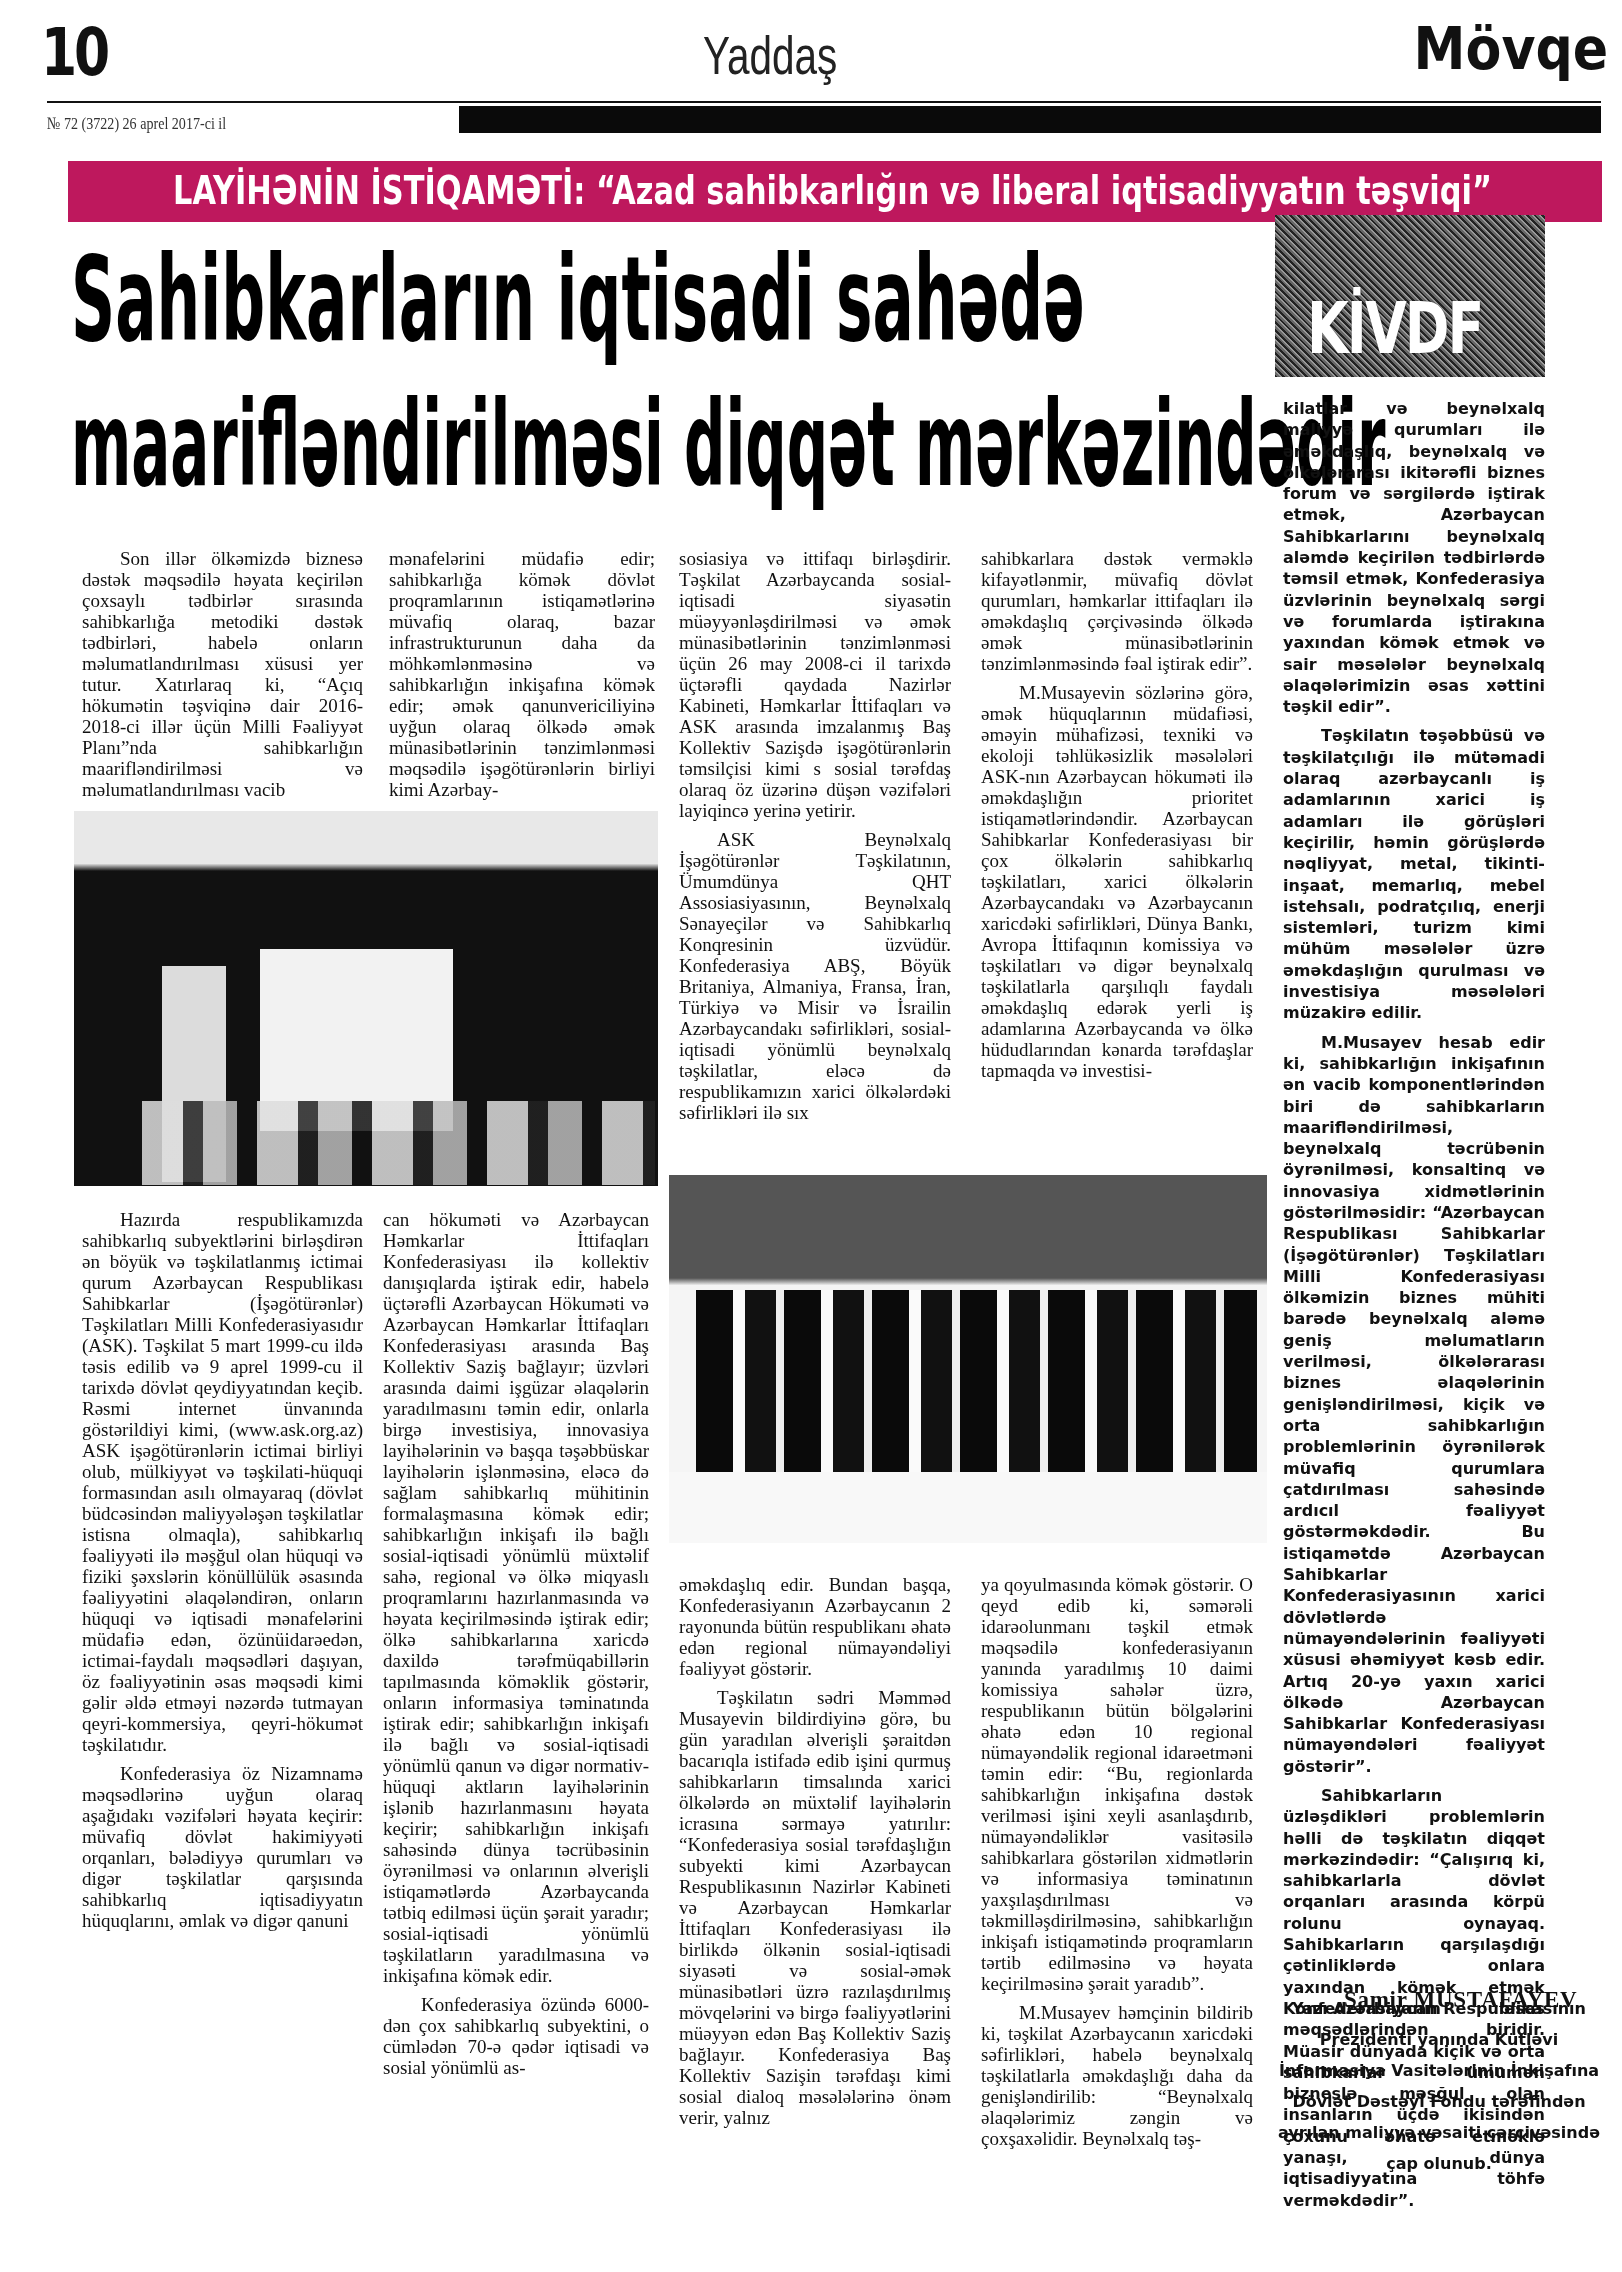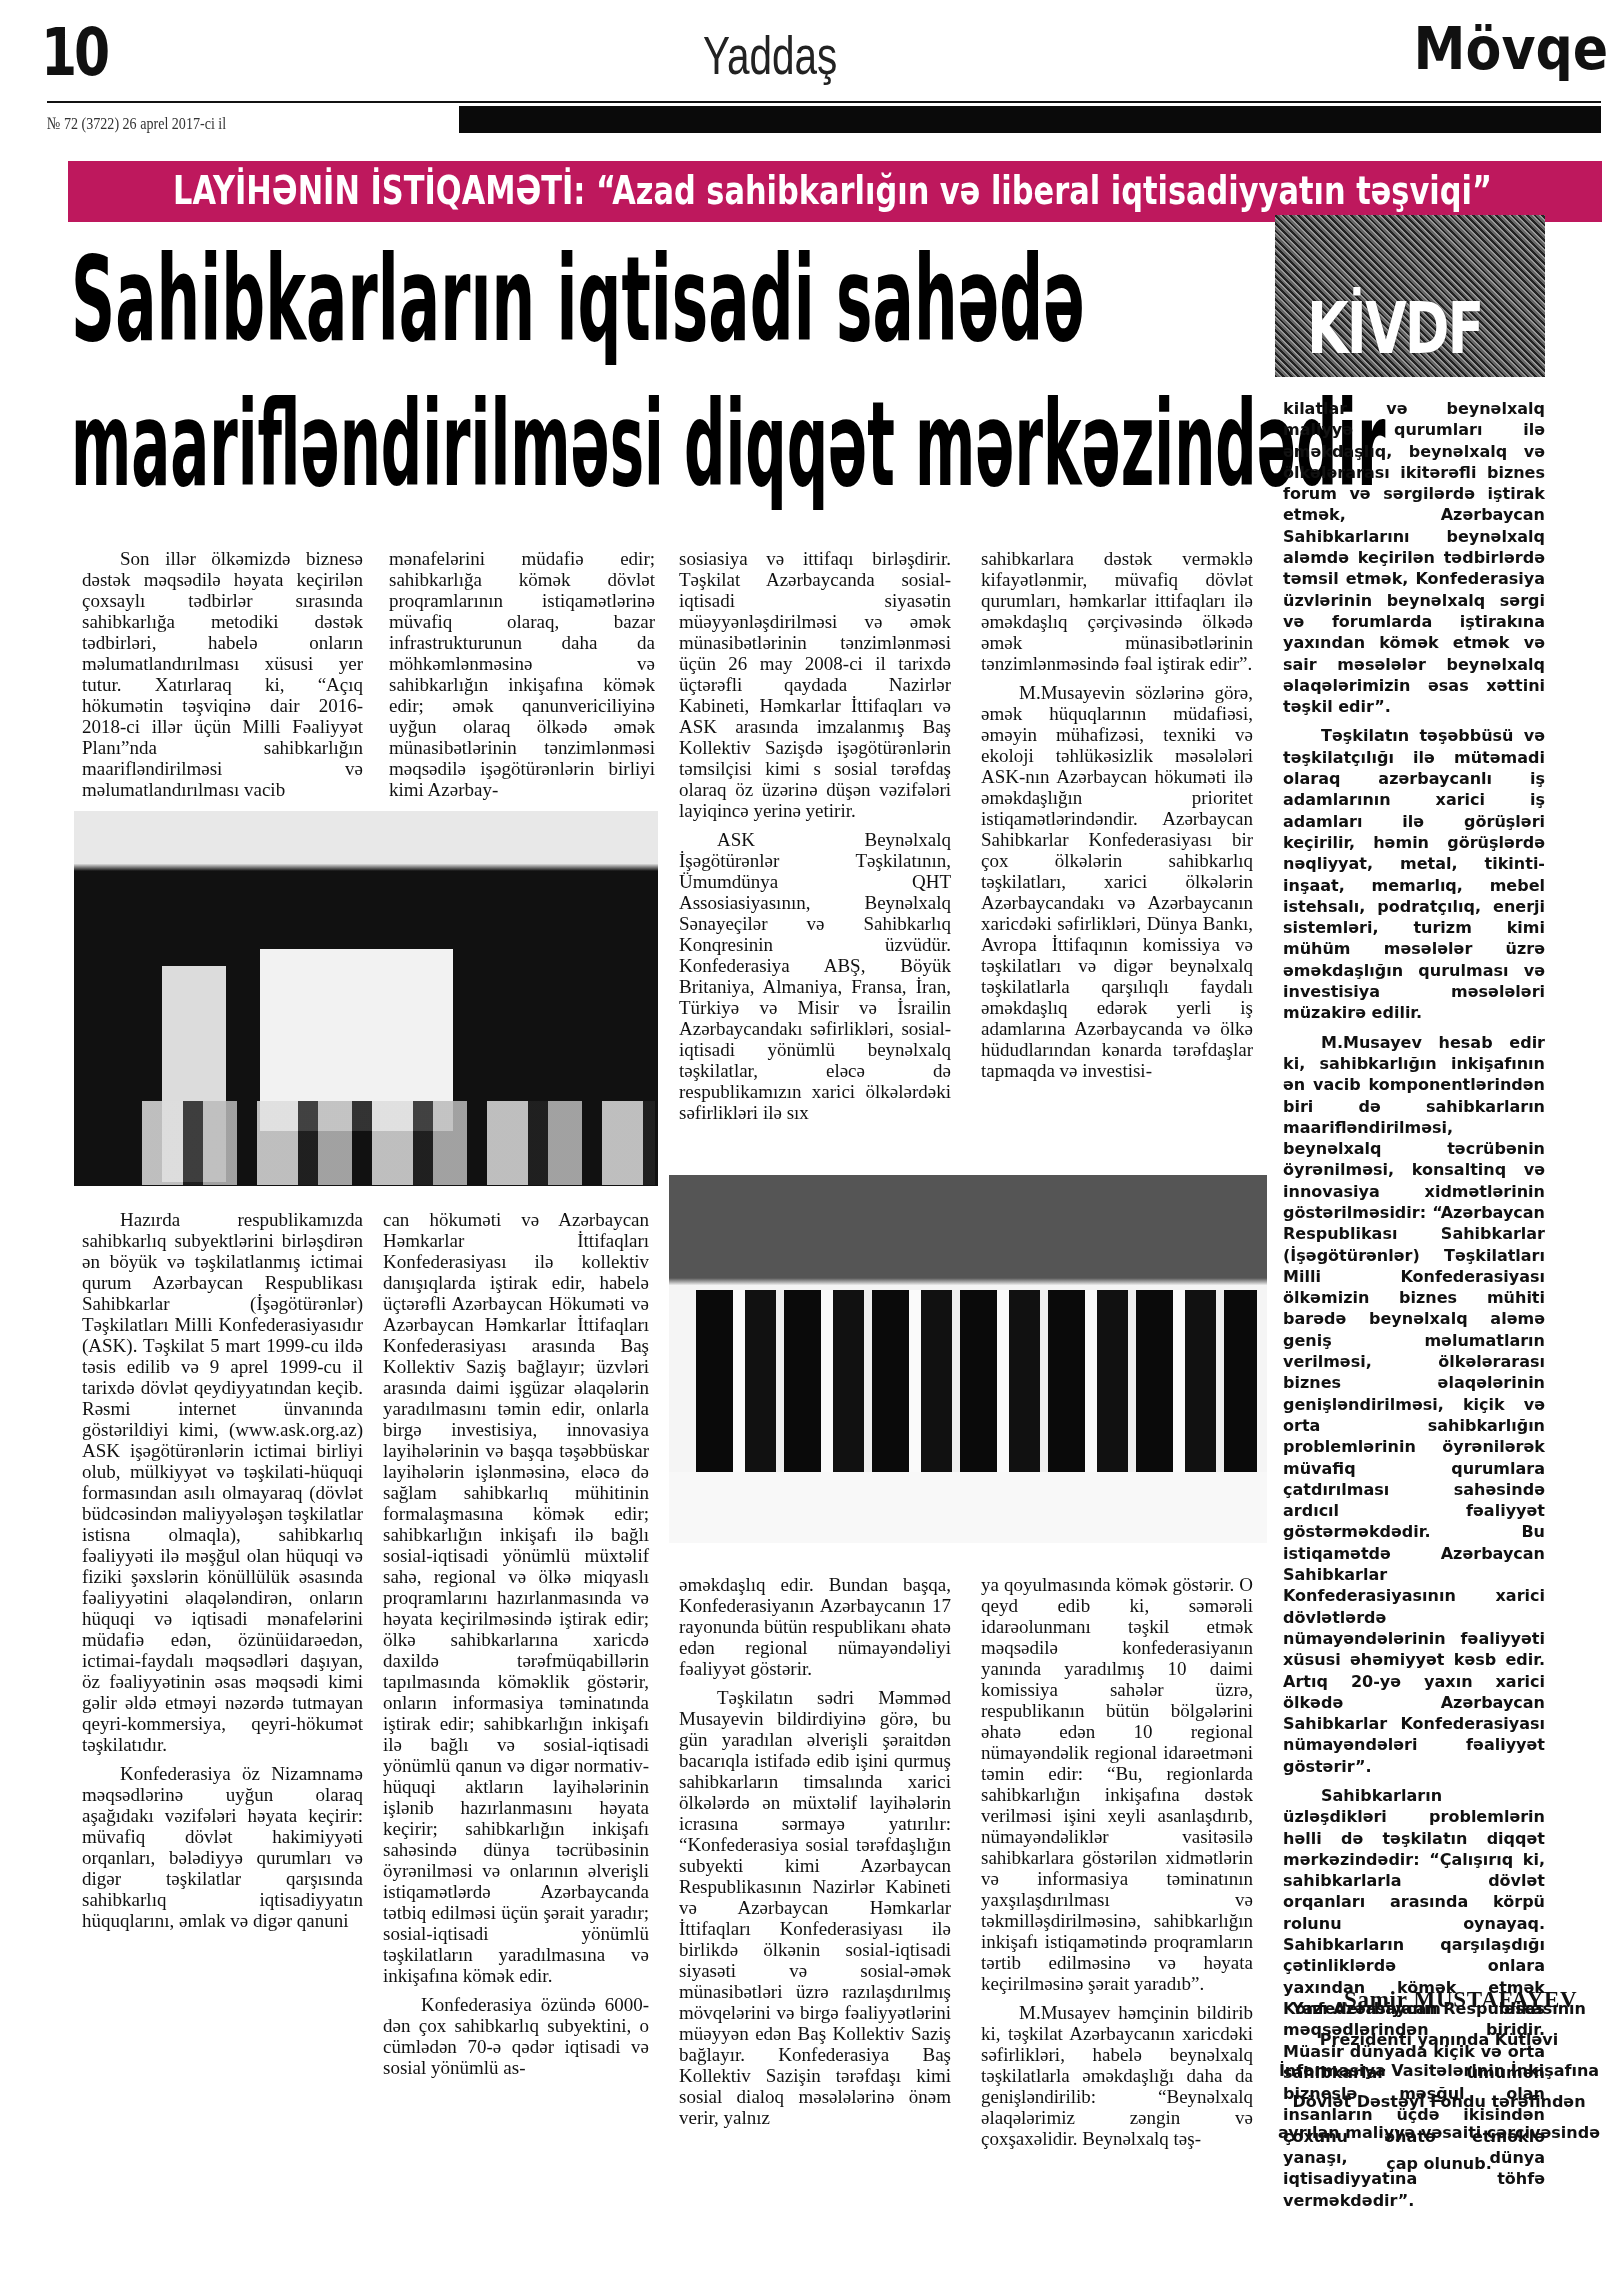--- a/index.html
+++ b/index.html
@@ -88,21 +88,21 @@
 
 <div class="col" style="left:74px;top:1201px;width:297px;">
   <p class="ind">Hazırda respublikamızda sahibkarlıq subyektlərini birləşdirən ən böyük və təşkilatlanmış ictimai qurum Azərbaycan Respublikası Sahibkarlar (İşəgötürənlər) Təşkilatları Milli Konfederasiyasıdır (ASK). Təşkilat 5 mart 1999-cu ildə təsis edilib və 9 aprel 1999-cu il tarixdə dövlət qeydiyyatından keçib. Rəsmi internet ünvanında göstərildiyi kimi, (www.ask.org.az) ASK işəgötürənlərin ictimai birliyi olub, mülkiyyət və təşkilati-hüquqi formasından asılı olmayaraq (dövlət büdcəsindən maliyyələşən təşkilatlar istisna olmaqla), sahibkarlıq fəaliyyəti ilə məşğul olan hüquqi və fiziki şəxslərin könüllülük əsasında fəaliyyətini əlaqələndirən, onların hüquqi və iqtisadi mənafelərini müdafiə edən, özünüidarəedən, ictimai-faydalı məqsədləri daşıyan, öz fəaliyyətinin əsas məqsədi kimi gəlir əldə etməyi nəzərdə tutmayan qeyri-kommersiya, qeyri-hökumət təşkilatıdır.</p>
   <p class="ind">Konfederasiya öz Nizamnamə məqsədlərinə uyğun olaraq aşağıdakı vəzifələri həyata keçirir: müvafiq dövlət hakimiyyəti orqanları, bələdiyyə qurumları və digər təşkilatlar qarşısında sahibkarlıq iqtisadiyyatın hüquqlarını, əmlak və digər qanuni</p>
 </div>
 <div class="col" style="left:375px;top:1201px;width:282px;">
   <p>can hökuməti və Azərbaycan Həmkarlar İttifaqları Konfederasiyası ilə kollektiv danışıqlarda iştirak edir, habelə üçtərəfli Azərbaycan Hökuməti və Azərbaycan Həmkarlar İttifaqları Konfederasiyası arasında Baş Kollektiv Saziş bağlayır; üzvləri arasında daimi işgüzar əlaqələrin yaradılmasını təmin edir, onlarla birgə investisiya, innovasiya layihələrinin və başqa təşəbbüskar layihələrin işlənməsinə, eləcə də sağlam sahibkarlıq mühitinin formalaşmasına kömək edir; sahibkarlığın inkişafı ilə bağlı sosial-iqtisadi yönümlü müxtəlif sahə, regional və ölkə miqyaslı proqramlarını hazırlanmasında və həyata keçirilməsində iştirak edir; ölkə sahibkarlarına xaricdə daxildə tərəfmüqabillərin tapılmasında köməklik göstərir, onların informasiya təminatında iştirak edir; sahibkarlığın inkişafı ilə bağlı və sosial-iqtisadi yönümlü qanun və digər normativ-hüquqi aktların layihələrinin işlənib hazırlanmasını həyata keçirir; sahibkarlığın inkişafı sahəsində dünya təcrübəsinin öyrənilməsi və onlarının əlverişli istiqamətlərdə Azərbaycanda tətbiq edilməsi üçün şərait yaradır; sosial-iqtisadi yönümlü təşkilatların yaradılmasına və inkişafına kömək edir.</p>
   <p class="ind">Konfederasiya özündə 6000-dən çox sahibkarlıq subyektini, o cümlədən 70-ə qədər iqtisadi və sosial yönümlü as-</p>
 </div>
 <div class="col" style="left:671px;top:1566px;width:288px;">
-  <p>əməkdaşlıq edir. Bundan başqa, Konfederasiyanın Azərbaycanın 17 rayonunda bütün respublikanı əhatə edən regional nümayəndəliyi fəaliyyət göstərir.</p>
+  <p>əməkdaşlıq edir. Bundan başqa, Konfederasiyanın Azərbaycanın 2 rayonunda bütün respublikanı əhatə edən regional nümayəndəliyi fəaliyyət göstərir.</p>
   <p class="ind">Təşkilatın sədri Məmməd Musayevin bildirdiyinə görə, bu gün yaradılan əlverişli şəraitdən bacarıqla istifadə edib işini qurmuş sahibkarların timsalında xarici ölkələrdə ən müxtəlif layihələrin icrasına sərmayə yatırılır: “Konfederasiya sosial tərəfdaşlığın subyekti kimi Azərbaycan Respublikasının Nazirlər Kabineti və Azərbaycan Həmkarlar İttifaqları Konfederasiyası ilə birlikdə ölkənin sosial-iqtisadi siyasəti və sosial-əmək münasibətləri üzrə razılaşdırılmış mövqelərini və birgə fəaliyyətlərini müəyyən edən Baş Kollektiv Saziş bağlayır. Konfederasiya Baş Kollektiv Sazişin tərəfdaşı kimi sosial dialoq məsələlərinə önəm verir, yalnız</p>
 </div>
 <div class="col" style="left:973px;top:1566px;width:288px;">
   <p>ya qoyulmasında kömək göstərir. O qeyd edib ki, səmərəli idarəolunmanı təşkil etmək məqsədilə konfederasiyanın yanında yaradılmış 10 daimi komissiya sahələr üzrə, respublikanın bütün bölgələrini əhatə edən 10 regional nümayəndəlik regional idarəetməni təmin edir: “Bu, regionlarda sahibkarlığın inkişafına dəstək verilməsi işini xeyli asanlaşdırıb, nümayəndəliklər vasitəsilə sahibkarlara göstərilən xidmətlərin və informasiya təminatının yaxşılaşdırılması və təkmilləşdirilməsinə, sahibkarlığın inkişafı istiqamətində proqramların tərtib edilməsinə və həyata keçirilməsinə şərait yaradıb”.</p>
   <p class="ind">M.Musayev həmçinin bildirib ki, təşkilat Azərbaycanın xaricdəki səfirlikləri, habelə beynəlxalq təşkilatlarla əməkdaşlığı daha da genişləndirilib: “Beynəlxalq əlaqələrimiz zəngin və çoxşaxəlidir. Beynəlxalq təş-</p>
 </div>
 
 <div class="abs byline">Samir MUSTAFAYEV</div>
 <div class="abs funding">Yazı Azərbaycan Respublikasının Prezidenti yanında Kütləvi İnformasiya Vasitələrinin İnkişafına Dövlət Dəstəyi Fondu tərəfindən ayrılan maliyyə vəsaiti çərçivəsində çap olunub.</div>
 

